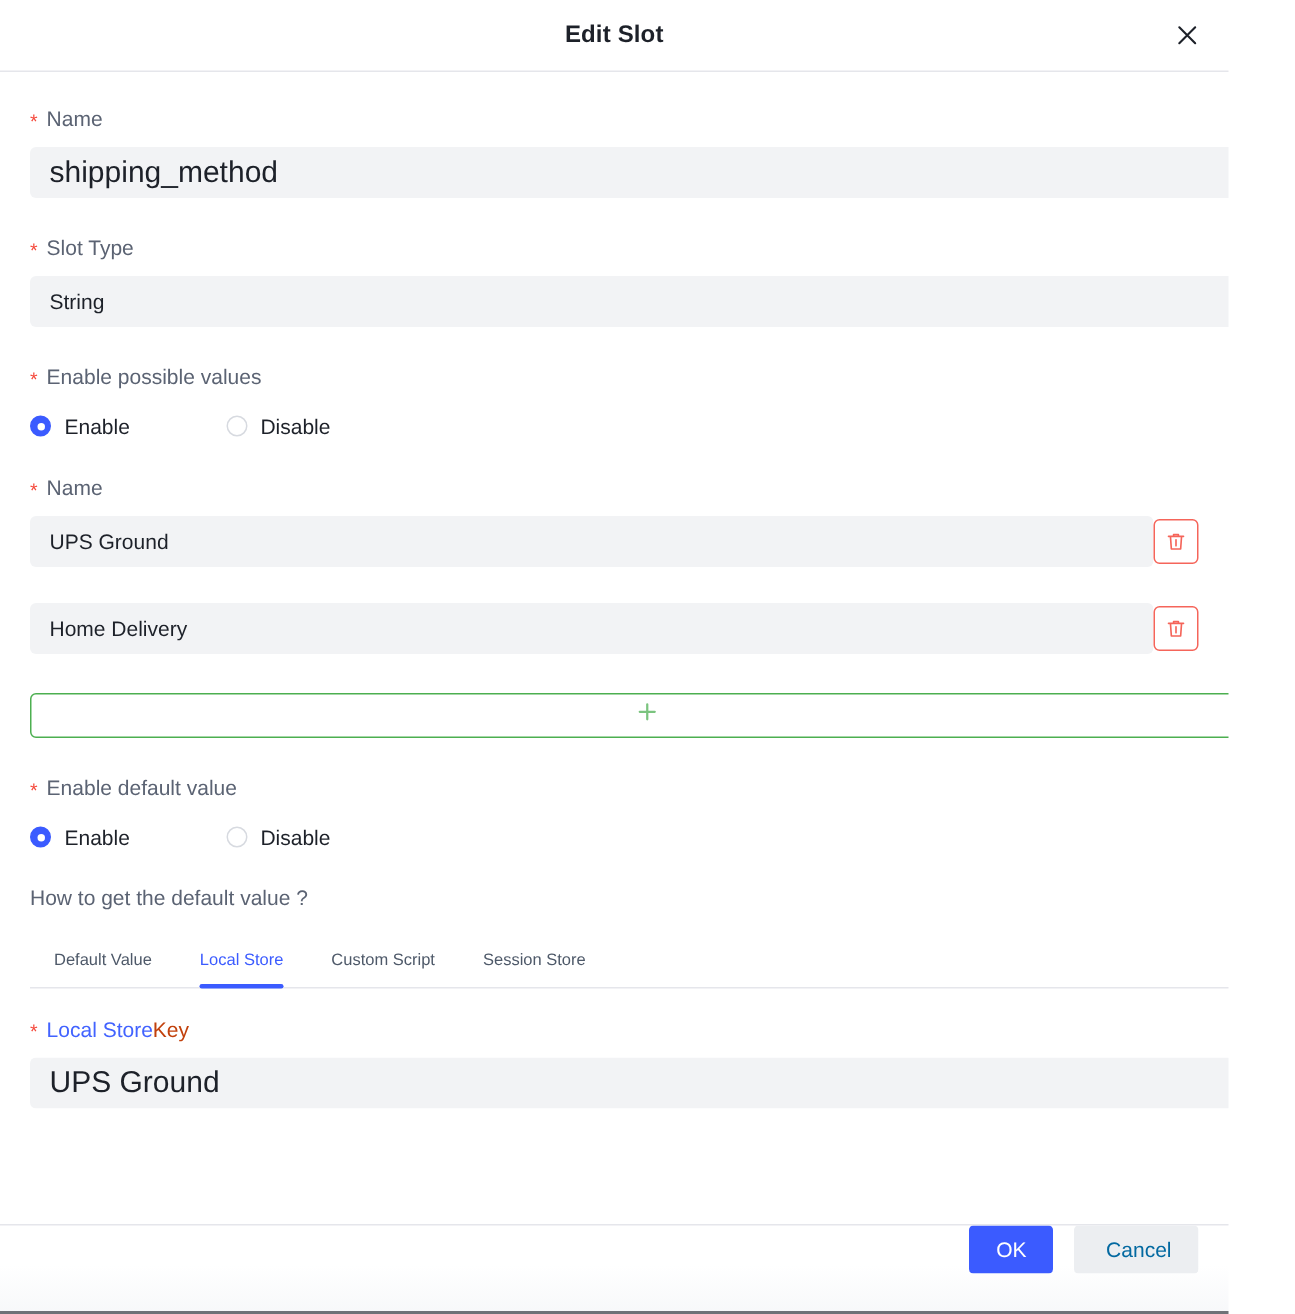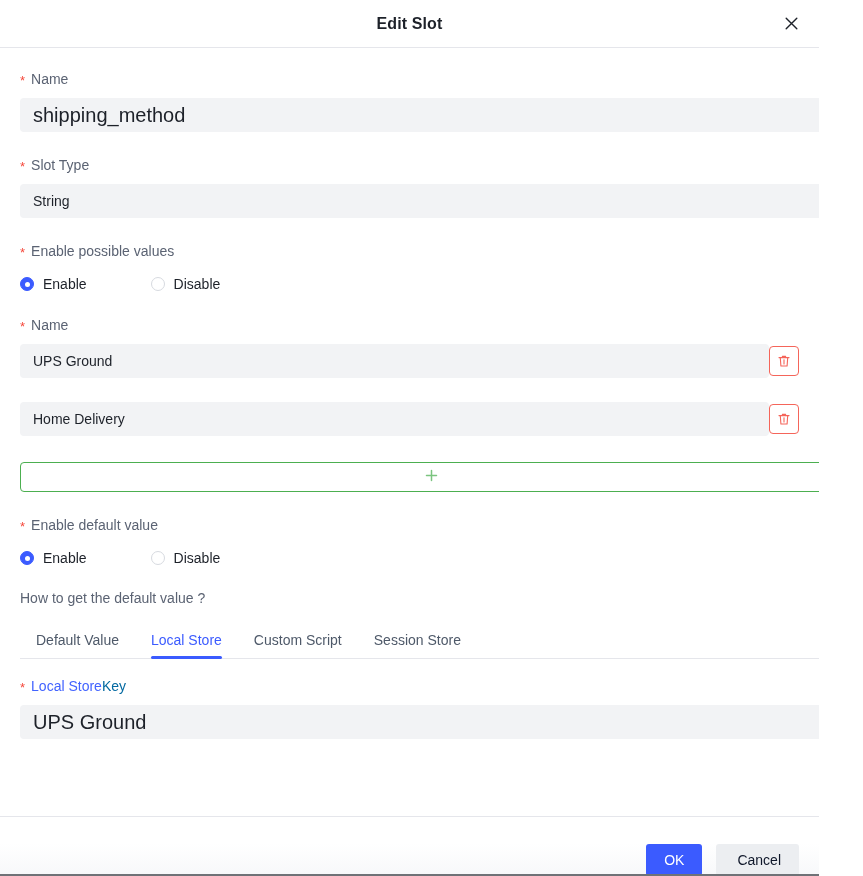--- a/index.html
+++ b/index.html
@@ -79,21 +79,21 @@
   .req-star {
     color: #f5483b;
     font-size: 13px;
     line-height: 12px;
     margin-right: 6px;
     position: relative;
     top: 2px;
     font-family: "Liberation Sans", sans-serif;
   }
   .label-accent { color: #4263ff; }
-  .label-plain { color: #0369a1; }
+  .label-plain { color: #c2410c; }
 
   .text-input {
     width: 823px;
     height: 34px;
     background: #f2f3f5;
     border: 1px solid transparent;
     border-radius: 4px;
     display: flex;
     align-items: center;
     padding: 0 12px;
@@ -219,21 +219,21 @@
   }
   .tabs {
     position: relative;
     display: flex;
     align-items: flex-end;
     border-bottom: 1px solid #e5e6eb;
     width: 823px;
     height: 33px;
   }
   .tab {
-    font-size: 14px;
+    font-size: 11px;
     color: #4e5969;
     padding: 0 16px 9px 16px;
     cursor: pointer;
     position: relative;
     line-height: 18px;
   }
   .tab.active {
     color: #3b5bff;
     font-weight: 400;
   }
@@ -247,21 +247,21 @@
     background: #3b5bff;
     border-radius: 2px;
   }
 
   
   .dialog-footer {
     height: 60px;
     min-height: 60px;
     border-top: 1px solid #e5e6eb;
     display: flex;
-    align-items: flex-end;
+    align-items: flex-start;
     justify-content: flex-end;
     padding: 0 20px;
     background: linear-gradient(to bottom, #ffffff 0%, #ffffff 45%, #f7f8fa 100%);
   }
   .btn {
     height: 32px;
     min-width: 54px;
     padding: 0 17px;
     border-radius: 3px;
     font-size: 14px;
@@ -271,21 +271,21 @@
     cursor: pointer;
     border: 1px solid transparent;
     margin-left: 14px;
   }
   .btn-primary {
     background: #3b5bff;
     color: #ffffff;
   }
   .btn-default {
     background: #eceef1;
-    color: #0f172a;
+    color: #0369a1;
     padding-left: 20px;
   }
 
   .bottom-edge {
     position: absolute;
     left: 0;
     right: 0;
     bottom: 0;
     height: 2px;
     background: #6f7277;

